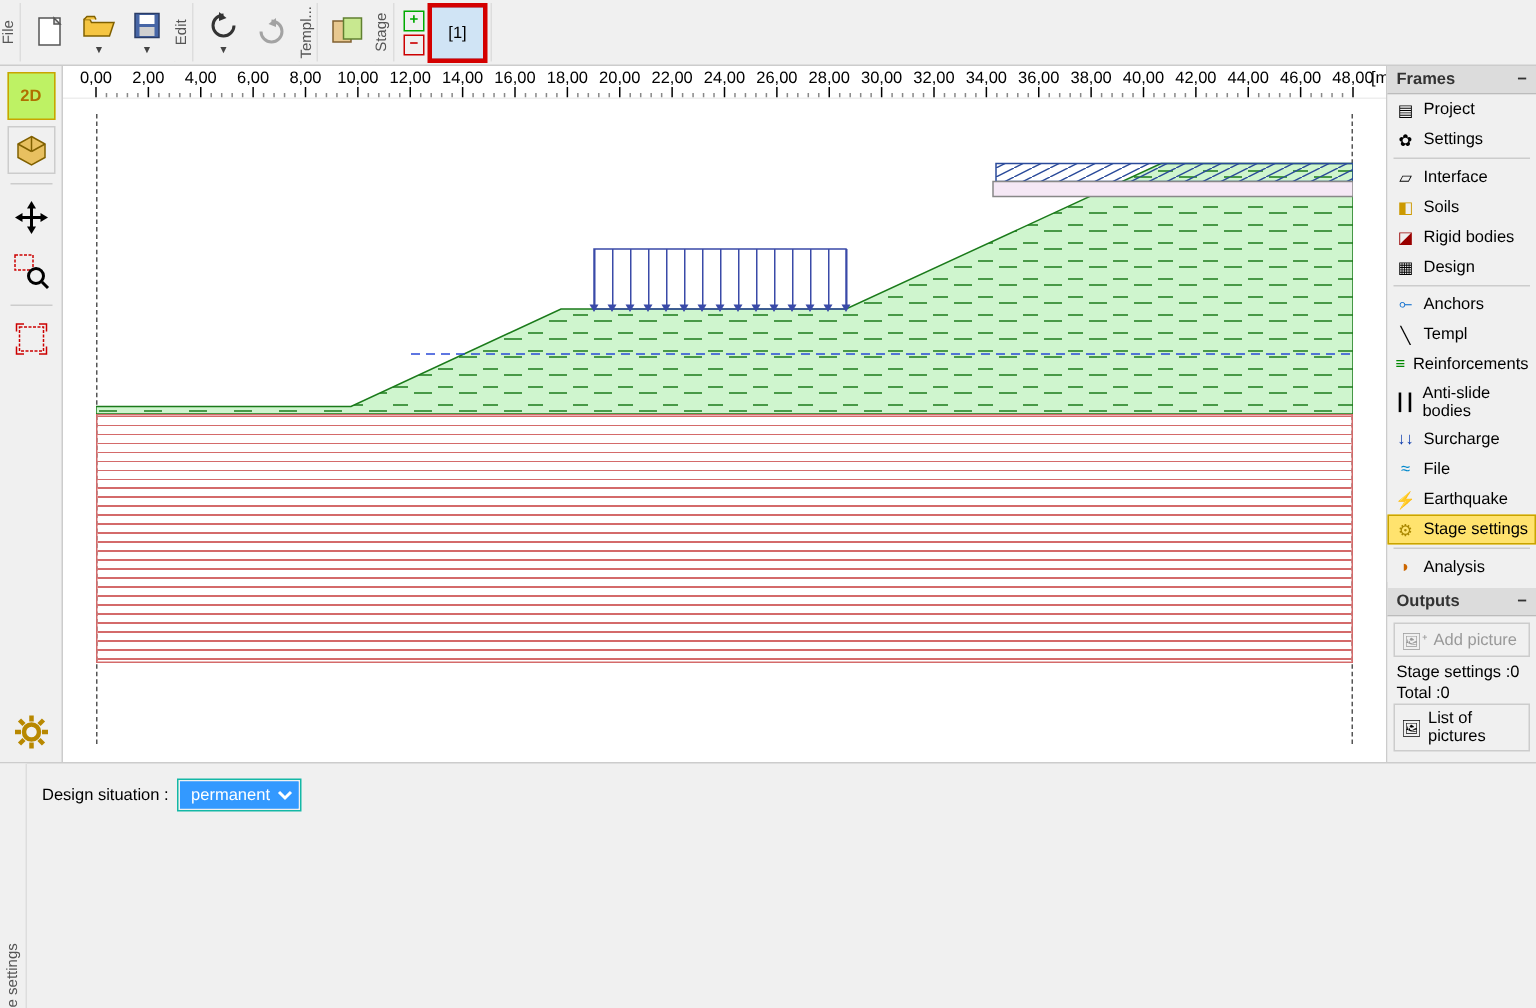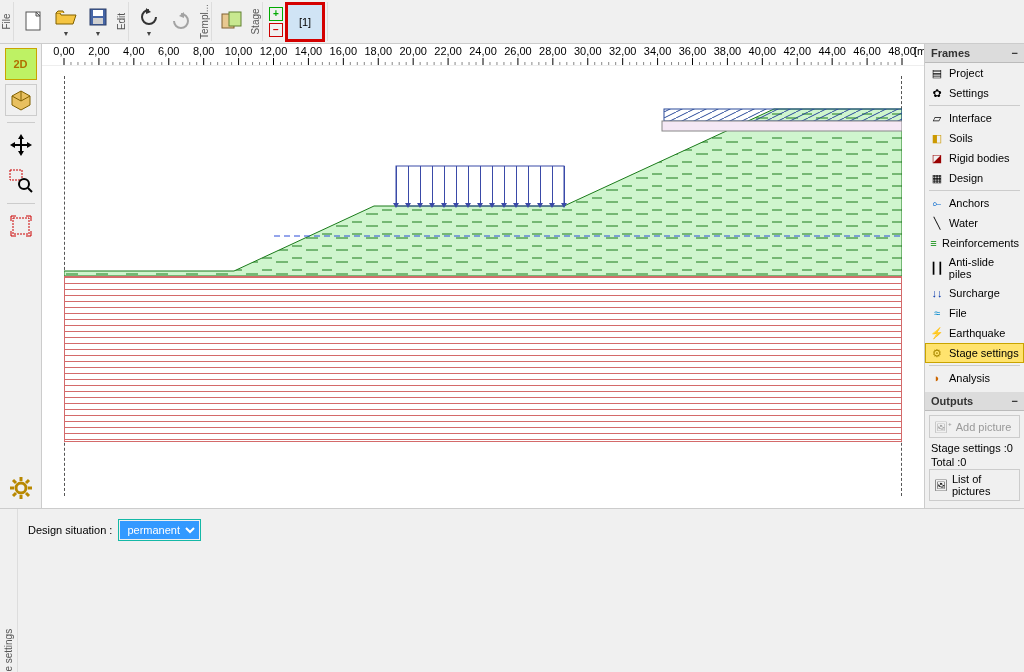--- a/index.html
+++ b/index.html
@@ -436,29 +436,29 @@
           <span class="fi-icon">▦</span>
           <span>Design</span>
         </div>
       <div class="frame-sep"></div>
       <div class="frame-item">
           <span class="fi-icon" style="color:#0066cc">⟜</span>
           <span>Anchors</span>
         </div>
       <div class="frame-item">
           <span class="fi-icon">╲</span>
-          <span>Water</span>
+          <span>Templ</span>
         </div>
       <div class="frame-item">
           <span class="fi-icon" style="color:#008800">≡</span>
           <span>Reinforcements</span>
         </div>
       <div class="frame-item">
           <span class="fi-icon">┃┃</span>
-          <span>Anti-slide piles</span>
+          <span>Anti-slide bodies</span>
         </div>
       <div class="frame-item">
           <span class="fi-icon" style="color:#0033aa">↓↓</span>
           <span>Surcharge</span>
         </div>
       <div class="frame-item">
           <span class="fi-icon" style="color:#0088cc">≈</span>
           <span>File</span>
         </div>
       <div class="frame-item">

